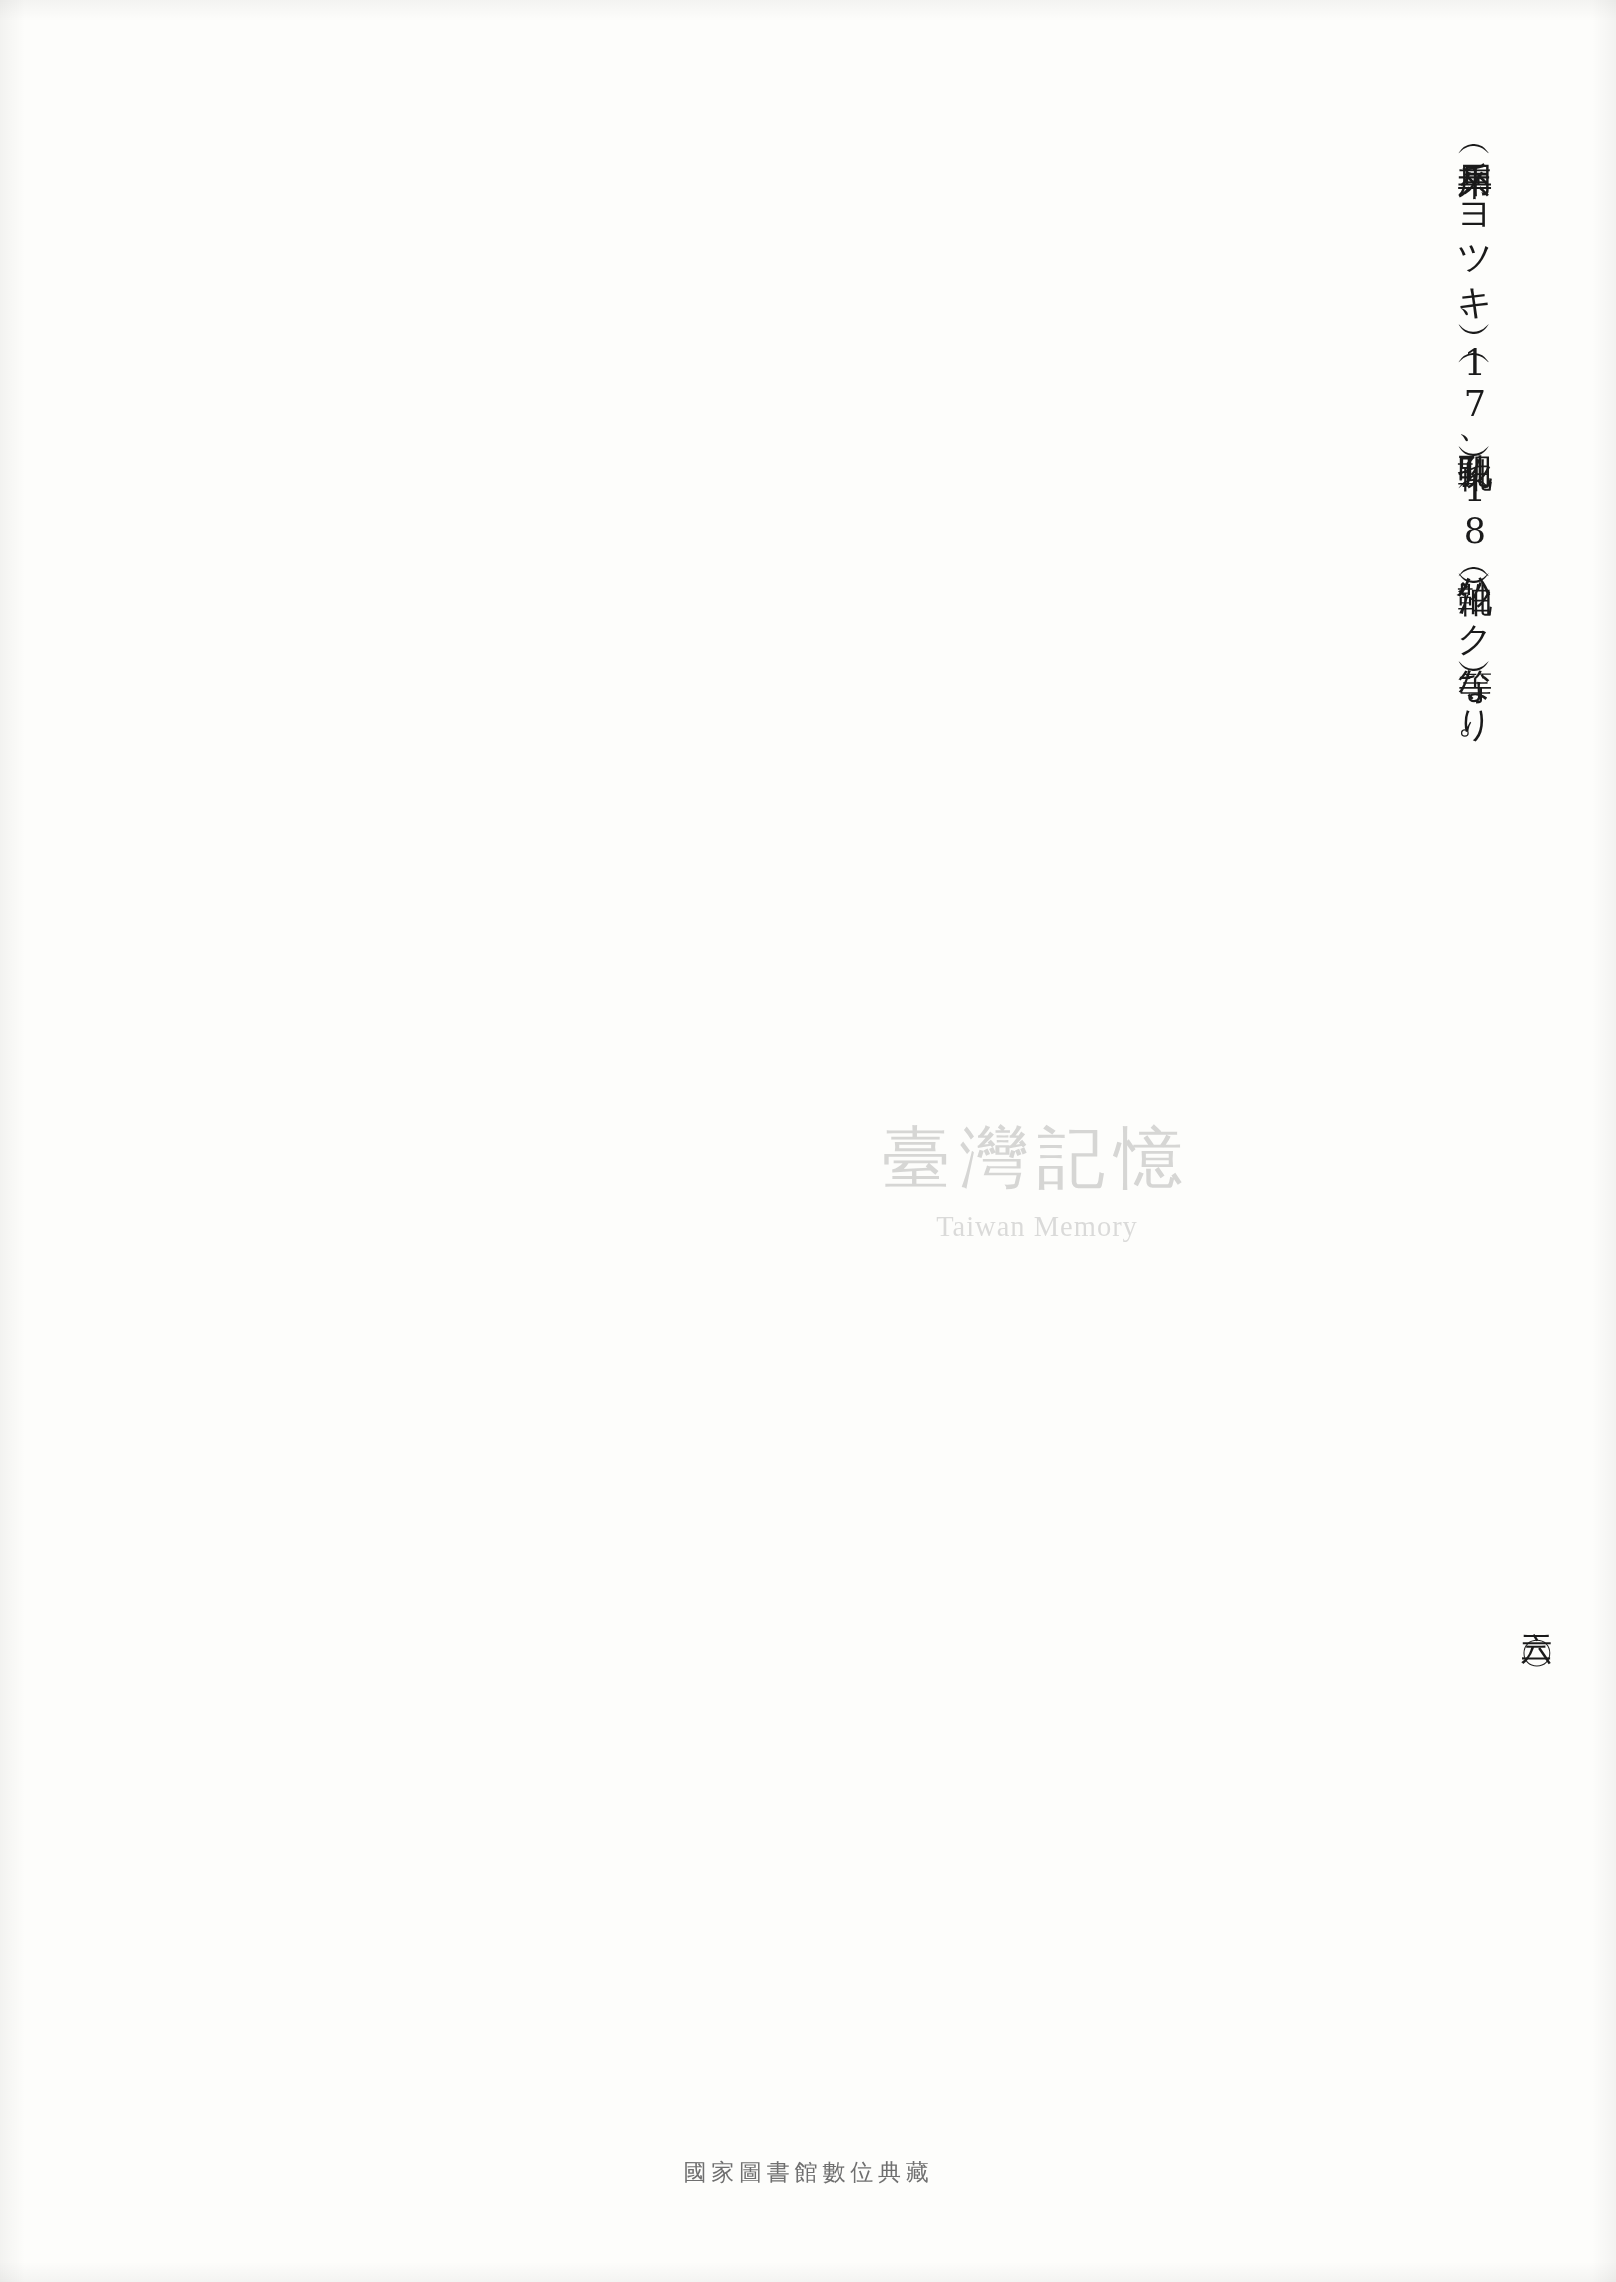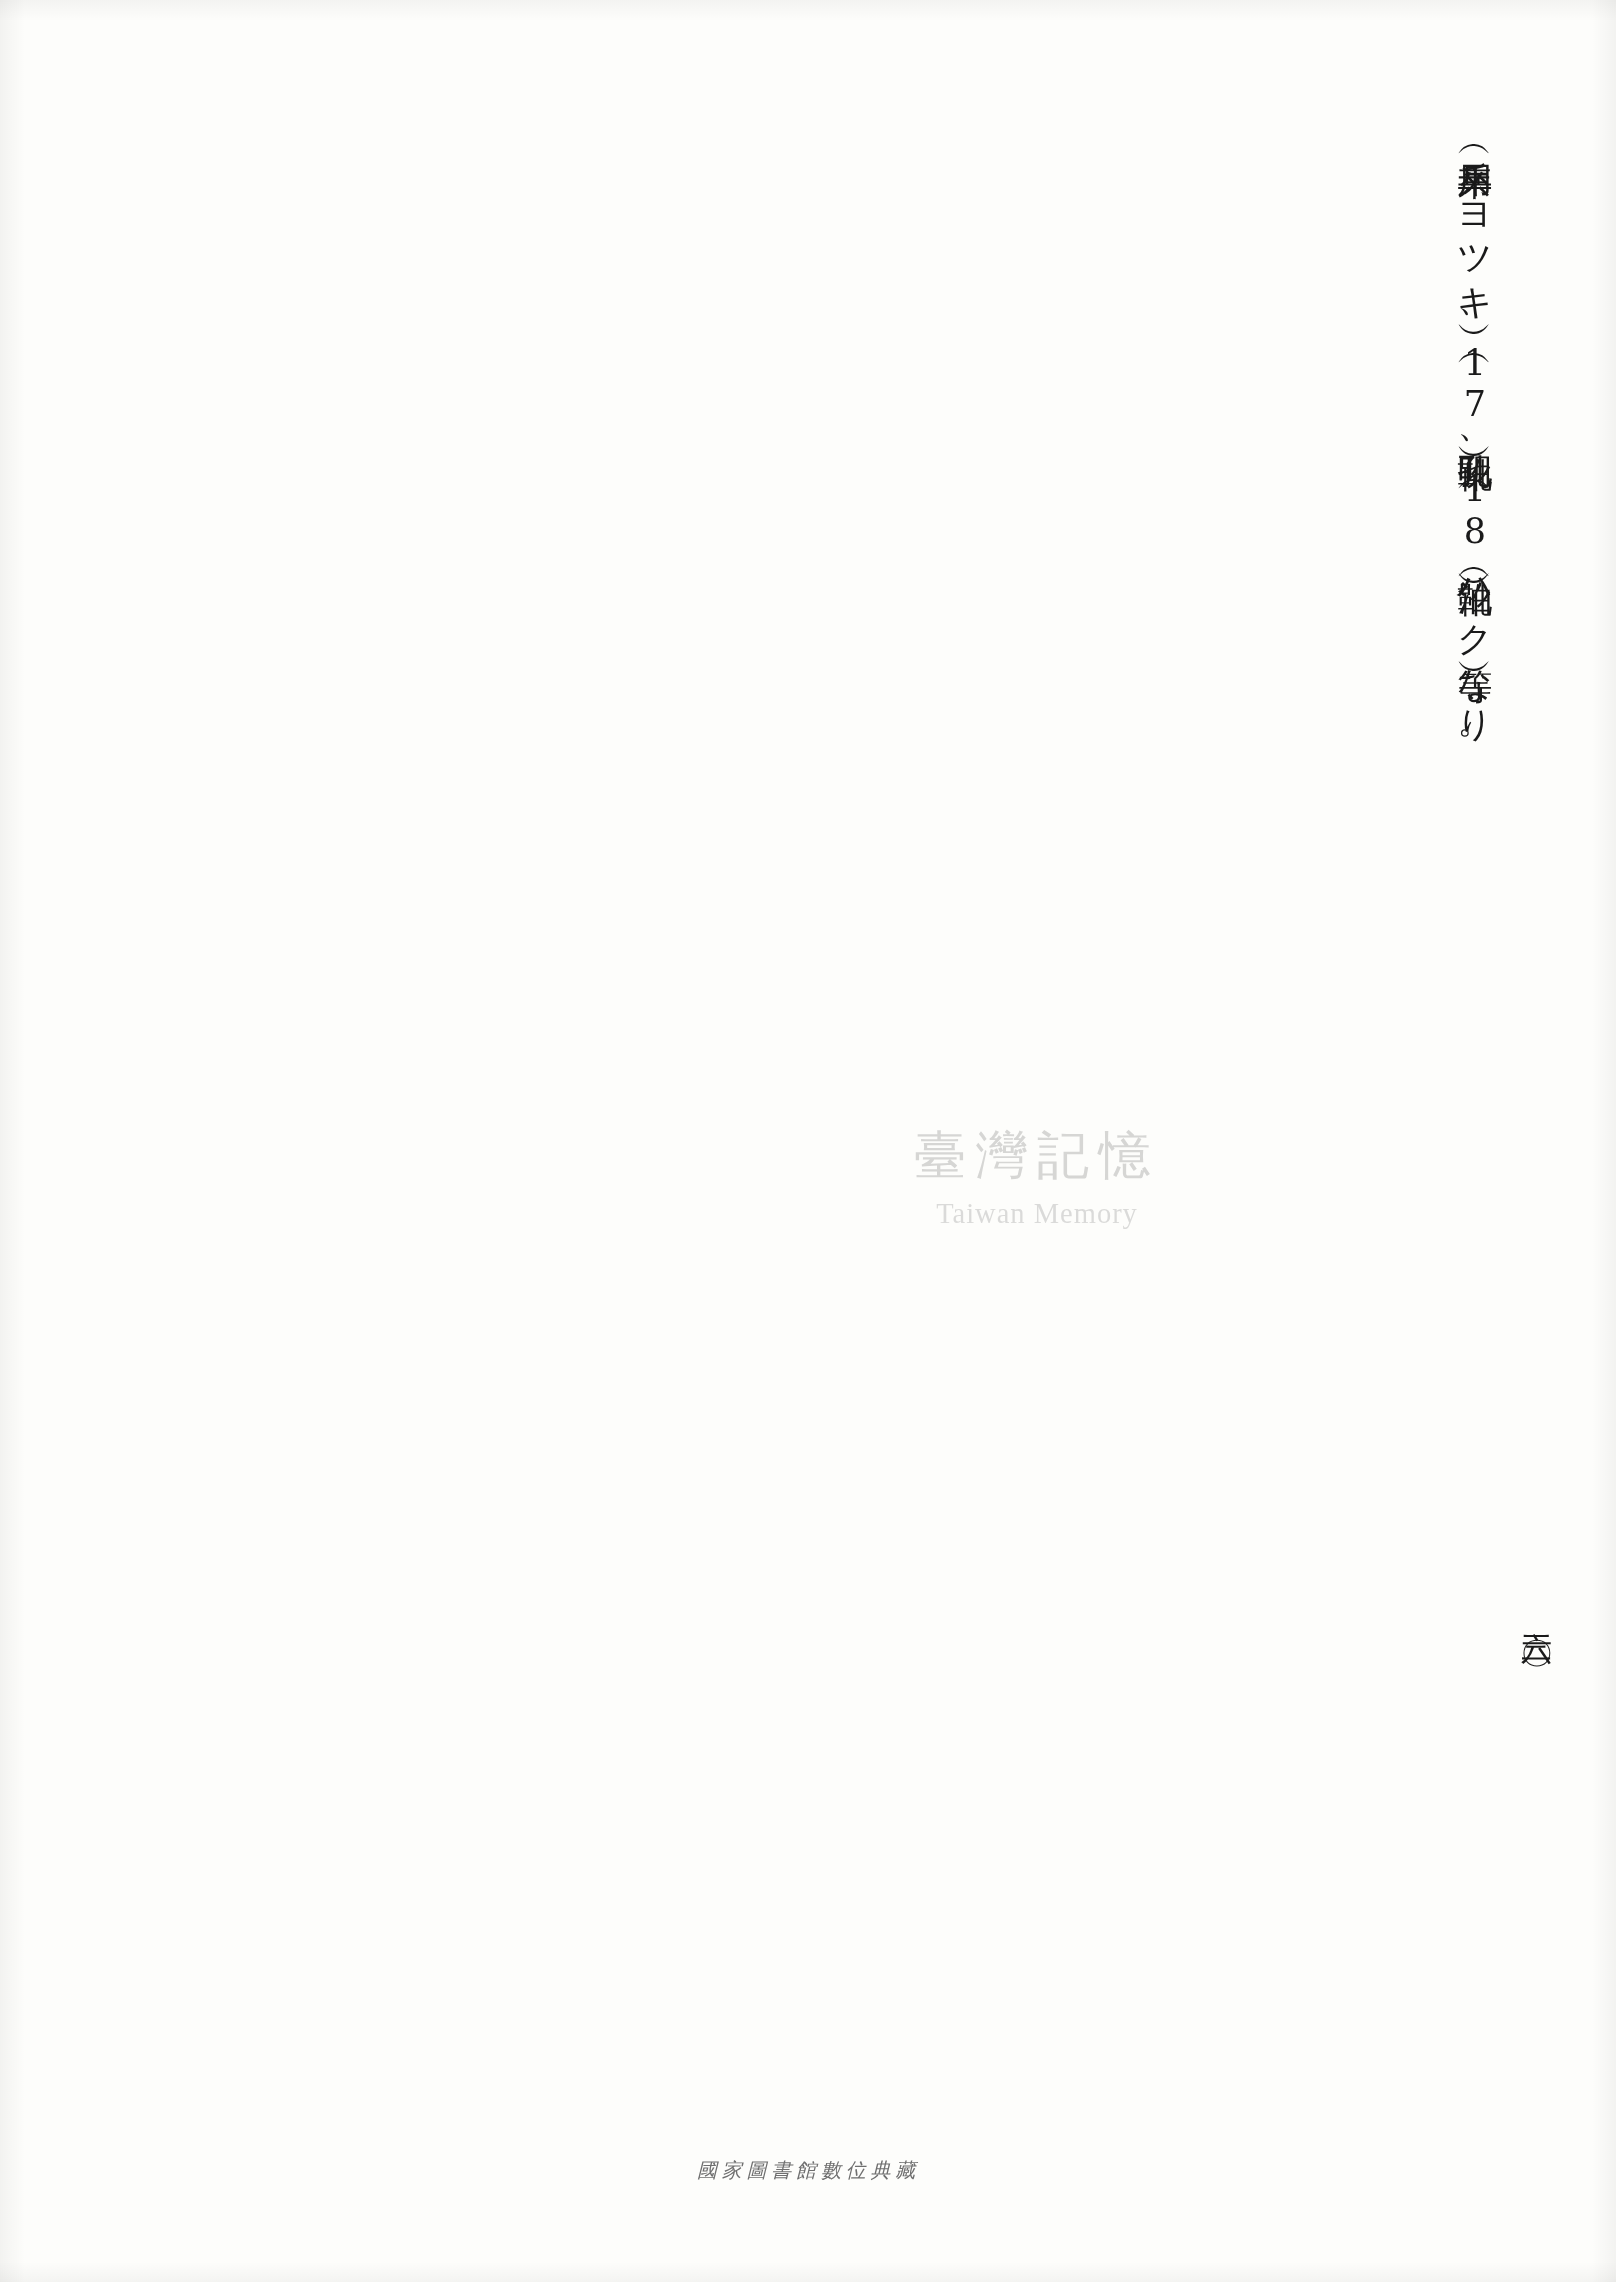--- a/index.html
+++ b/index.html
@@ -73,47 +73,45 @@
   #watermark {
     position: absolute;
     left: 799px;
     top: 1113px;
     width: 476px;
     text-align: center;
     pointer-events: none;
     opacity: 0.34;
   }
   #watermark .wm-cn {
-    font-size: 52px;
+    font-size: 68px;
     letter-spacing: 9.5px;
     color: #8c8c8c;
     font-family: "DejaVu Serif", "Liberation Serif", serif;
     white-space: nowrap;
-    margin-top: 8px;
   }
   #watermark .wm-en {
     font-size: 28.5px;
     letter-spacing: 1px;
     color: #9a9a9a;
     font-family: "Liberation Serif", serif;
     margin-top: 7px;
     white-space: nowrap;
   }
 
   
   #footer-credit {
     position: absolute;
     left: 0;
     top: 2157px;
     width: 1617px;
     text-align: center;
-    font-size: 20px;
+    font-size: 23px;
     letter-spacing: 4.8px;
     color: #6f6f6f;
-    font-style: italic;
   }
 
   
   .edge {
     position: absolute;
     pointer-events: none;
   }
   .edge-l { left: 0; top: 0; width: 25px; height: 2283px;
     background: linear-gradient(to right, rgba(0,0,0,0.045), rgba(0,0,0,0)); }
   .edge-r { right: 0; top: 0; width: 25px; height: 2283px;

